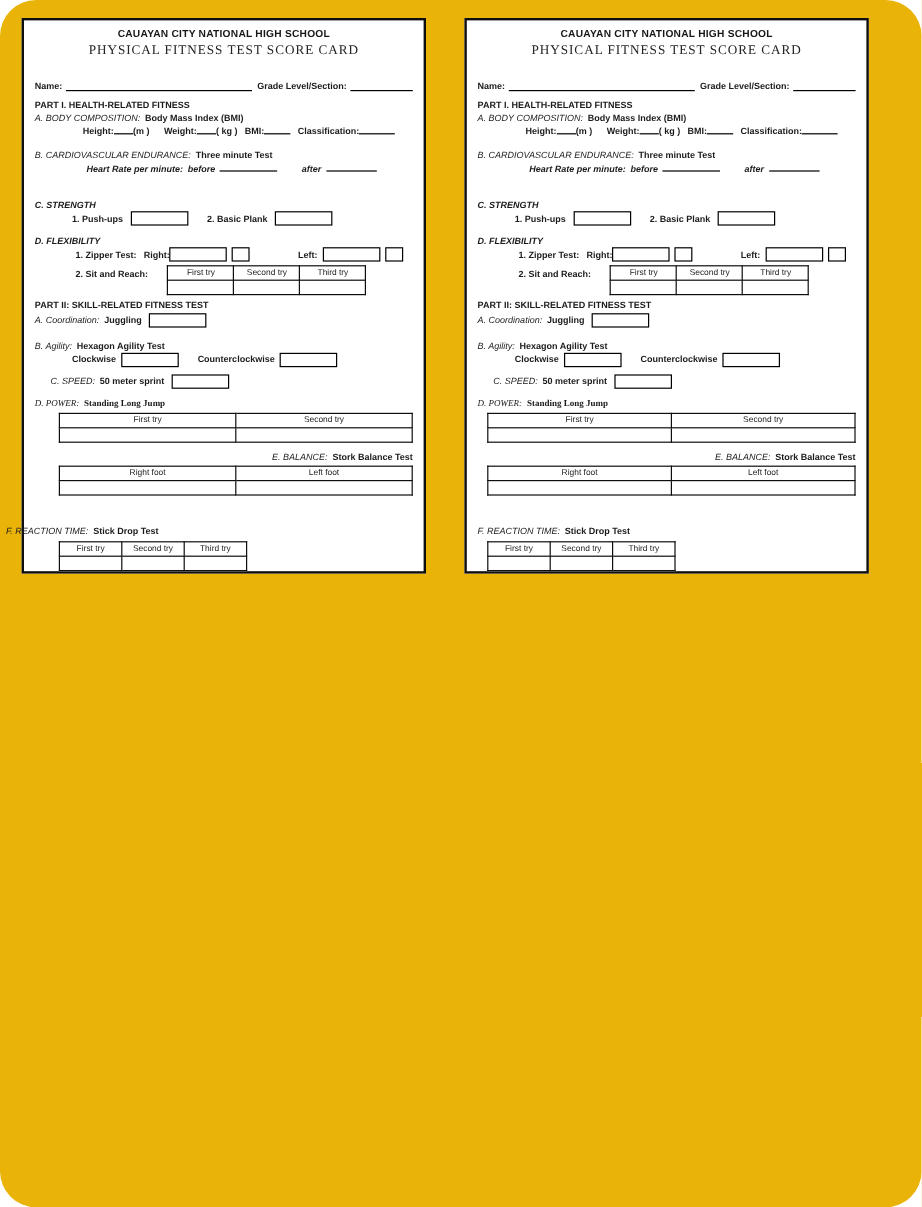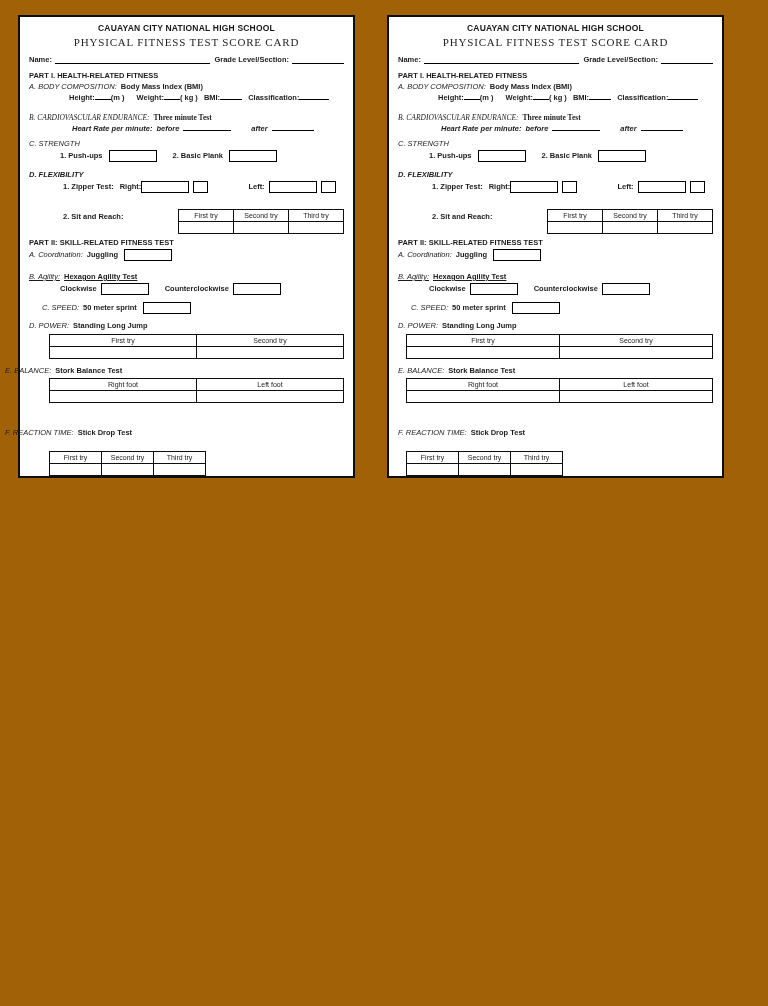--- a/index.html
+++ b/index.html
@@ -2,21 +2,21 @@
 <html><head>
 <meta charset="utf-8">
 <style>
   * { margin:0; padding:0; box-sizing:border-box; }
   html,body { background:#ffffff; }
   body {
     width:768px; height:1006px;
     font-family:"Liberation Sans", sans-serif;
     color:#1b1b1b;
   }
-  .page { position:relative; width:768px; height:1006px; background:#a16207; overflow:hidden; }
+  .page { position:relative; width:768px; height:1006px; background:#eab308; overflow:hidden;border-radius:30px; }
 
   .card {
     position:absolute; top:15px;
     width:337px; height:463px;
     border:2px solid #0e0e0e;
     background:#ffffff;
     display:flex; flex-direction:column;
     padding:0 9px;
     font-size:7.5px; line-height:11px;
     overflow:visible;
@@ -41,39 +41,39 @@
   .fbox { display:inline-block; width:48px; height:12px; border:1.4px solid #000; background:#fff; flex:none; }
   .fbox.sm { width:15px; }
 
   .gap4 { display:inline-block; width:4px; flex:none; }
   .gap6 { display:inline-block; width:6px; flex:none; }
   .gap12 { display:inline-block; width:12px; flex:none; }
   .gap16 { display:inline-block; width:16px; flex:none; }
   .gap20 { display:inline-block; width:20px; flex:none; }
   .gap40 { display:inline-block; width:40px; flex:none; }
 
-  .name-row { margin-top:2px; display:flex; align-items:flex-end; height:11px; }
+  .name-row { margin-top:14px; display:flex; align-items:flex-end; height:11px; }
   .name-row .grow { flex:1 1 auto; margin:0 4px 1px 3px; }
   .name-row .gblank { margin:0 0 1px 3px; }
 
   .ind31 { padding-left:31px; }
   .ind34 { padding-left:34px; }
   .ind40 { padding-left:40px; }
   .ind43 { padding-left:43px;font-style:italic; }
 
   .mt-part1 { margin-top:5px; }
-  .mt-b { margin-top:9px;font-family:Liberation Serif, serif; }
-  .mt-c { margin-top:4px; }
+  .mt-b { margin-top:9px; }
+  .mt-c { margin-top:19px;font-weight:bold; }
   .mt-d { margin-top:7px;font-weight:bold; }
-  .mt-sit { margin-top:16px;justify-content:space-between; }
+  .mt-sit { margin-top:3px; }
   .mt-part2 { margin-top:3px; }
-  .mt-agility { margin-top:10px;text-decoration:underline; }
+  .mt-agility { margin-top:10px; }
   .mt-speed { margin-top:6px;margin-left:13px; }
-  .mt-power { margin-top:6px; }
-  .mt-e { margin-top:6px; }
+  .mt-power { margin-top:6px;font-family:Liberation Serif, serif; }
+  .mt-e { margin-top:6px;text-align:right; }
   .mt-f { margin-top:24px; }
 
   table { border-collapse:collapse; background:#fff; }
   td { border:1.4px solid #0e0e0e; font-size:7px; line-height:8px; text-align:center; height:12px; padding:0 1px; color:#1b1b1b; }
   .c55 td { width:55px; } .c62 td { width:62px; } .c52 td { width:52px; }
 
   .sitreach-row { display:flex; align-items:flex-start; }
   .sitreach-row .lbl { padding-left:34px; padding-top:2px; }
   .sitreach-row table { margin-left:16px; }
 

